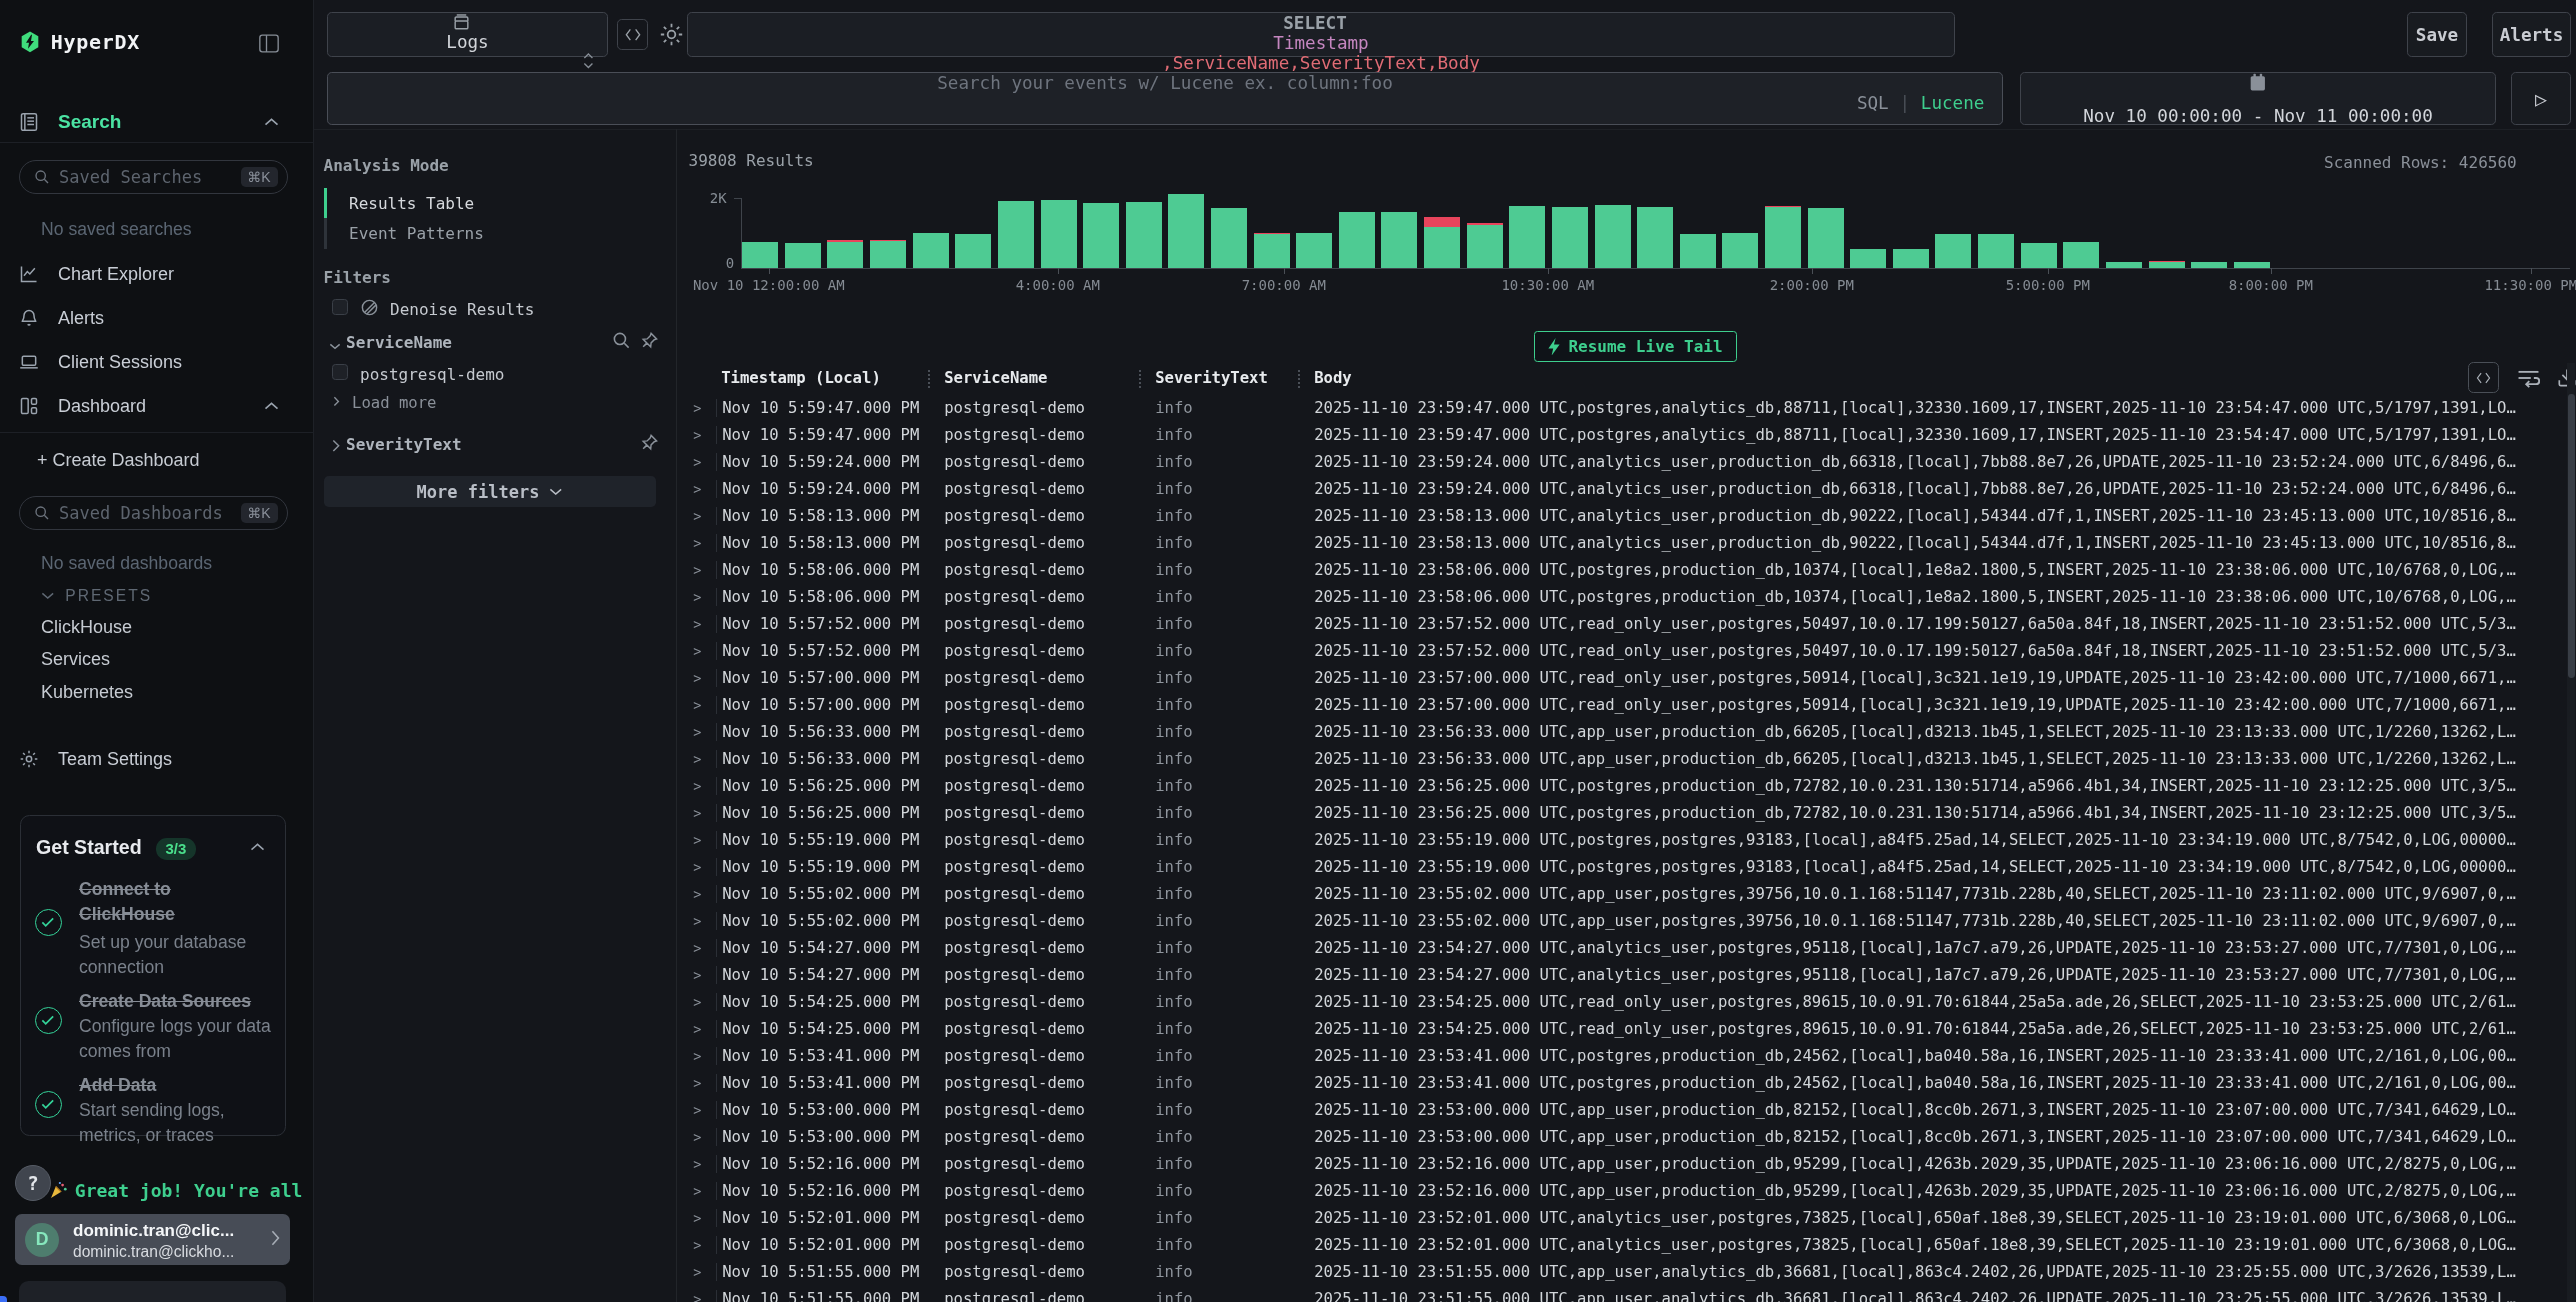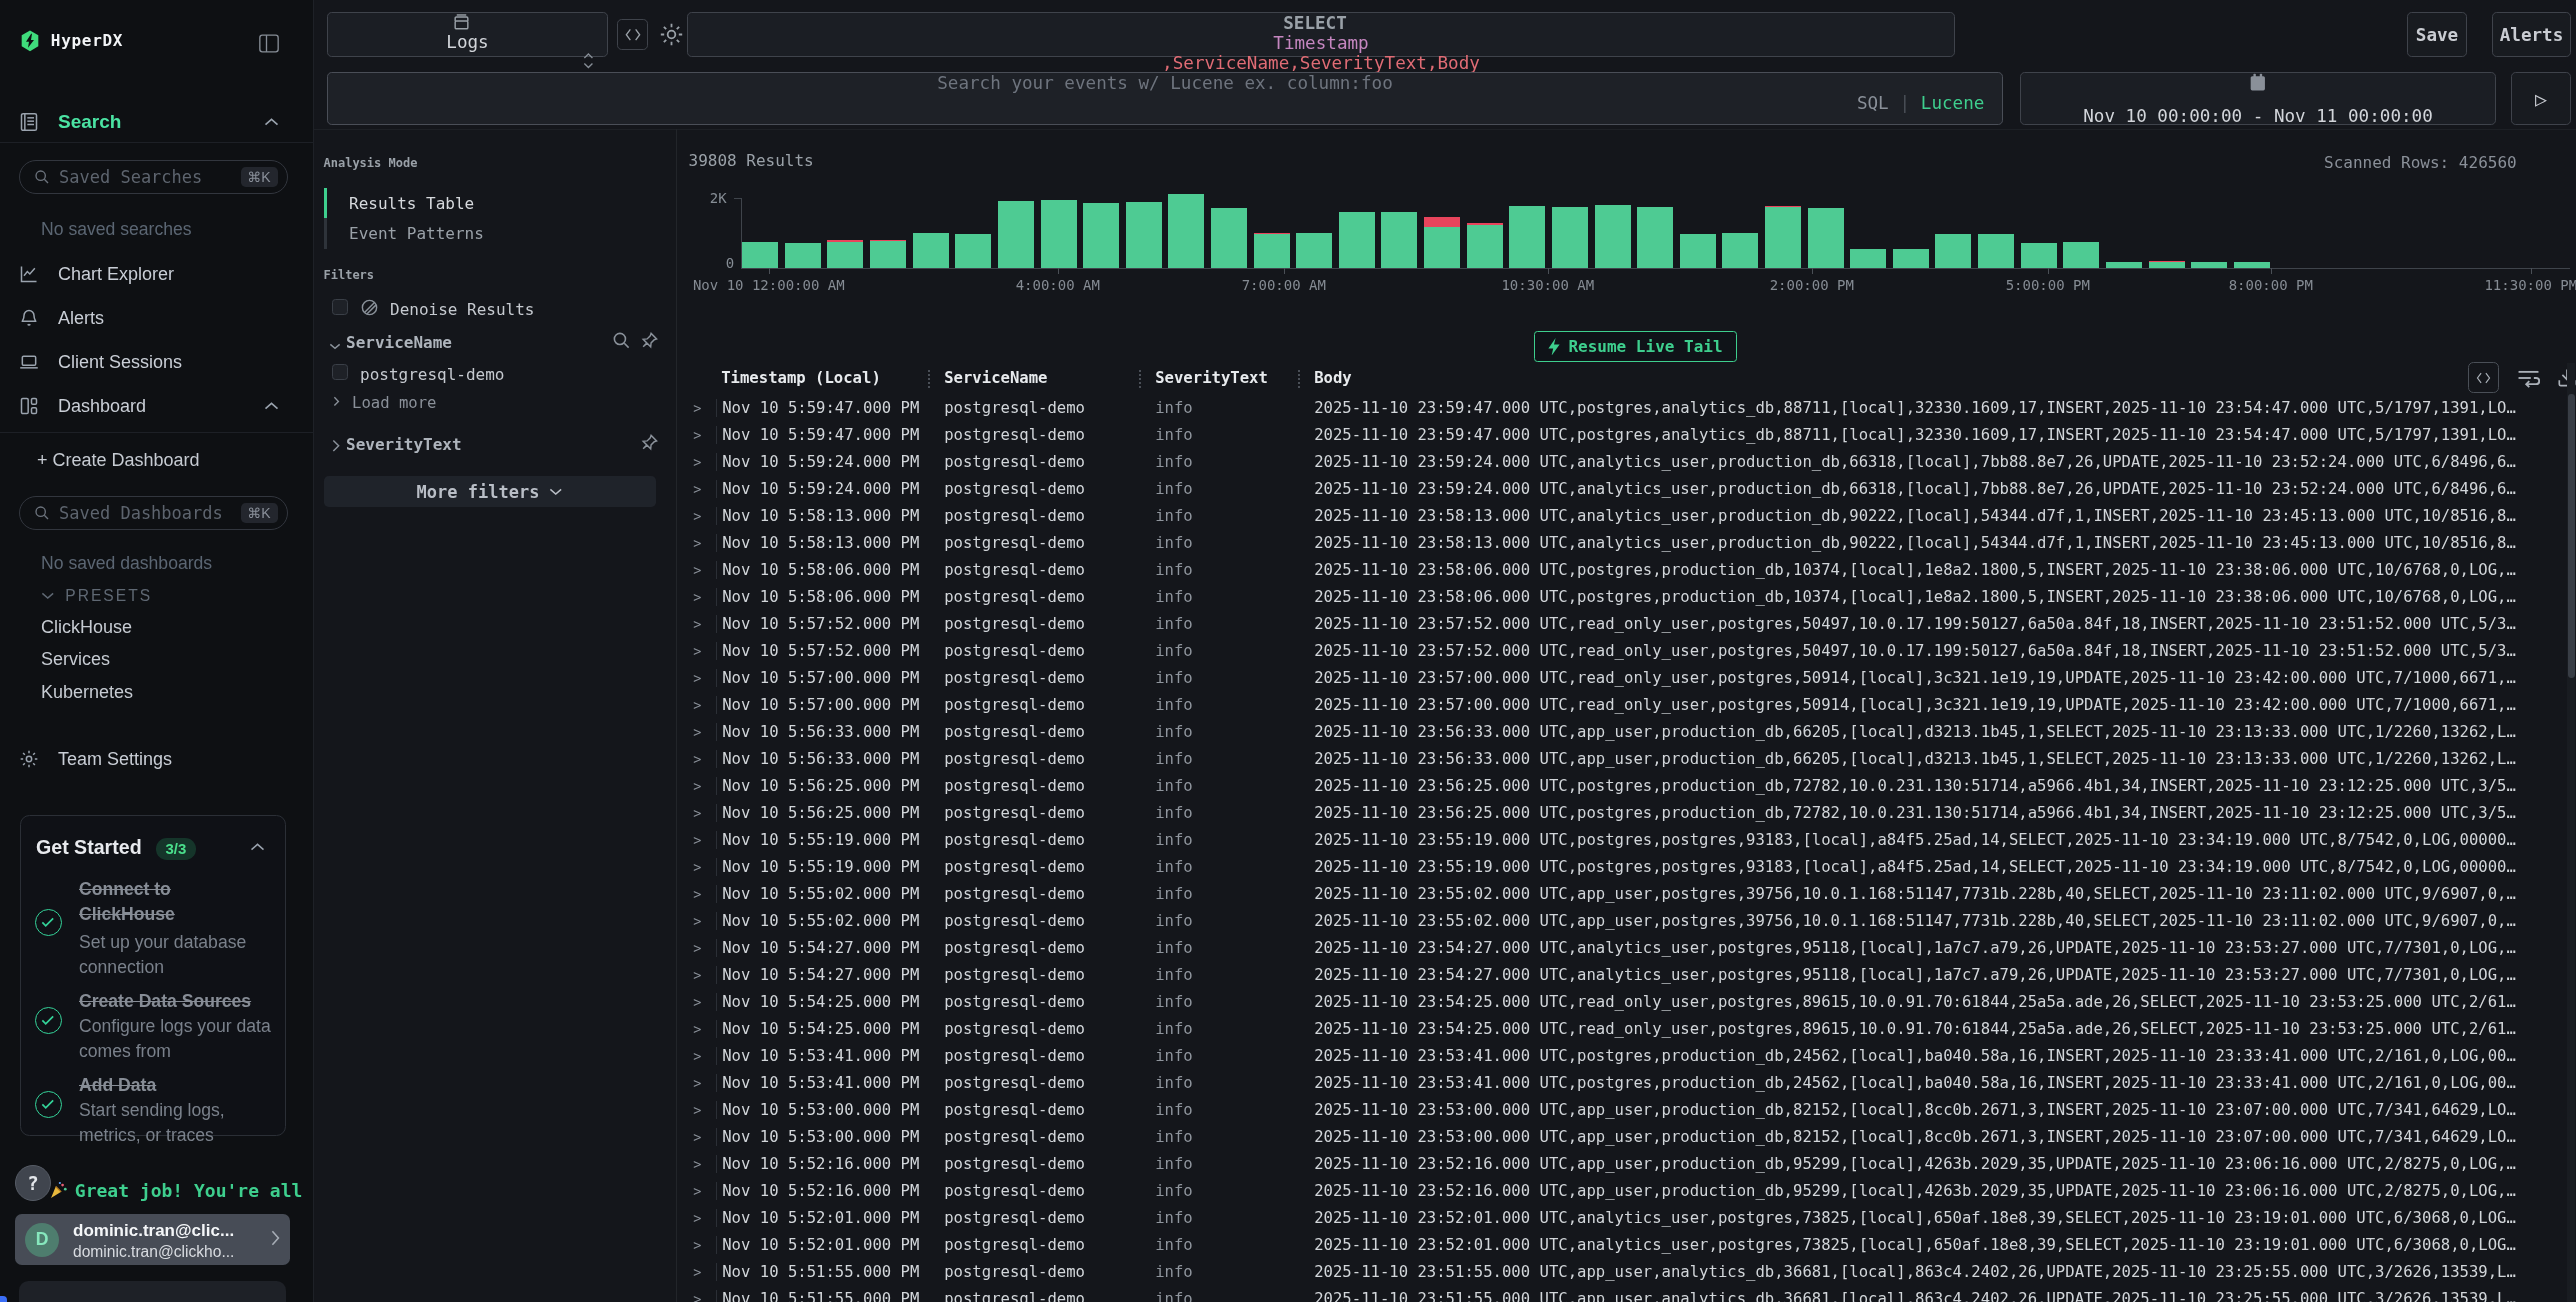--- a/index.html
+++ b/index.html
@@ -5,21 +5,21 @@
   * { margin:0; padding:0; box-sizing:border-box; }
   html,body { width:2576px; height:1303px; overflow:hidden; }
   body { background:#0e1014; font-family:"DejaVu Sans Mono",monospace; color:#d2d6da; position:relative; }
   .sans { font-family:"Liberation Sans",sans-serif; }
   .abs { position:absolute; }
   svg { display:block; }
 
   
   #sidebar { position:absolute; left:0; top:0; width:314px; height:1303px; background:#0e1013; border-right:0.7px solid #1e2127; }
   .logo-row { position:absolute; left:20px; top:30px; display:flex; align-items:center; gap:10.8px; }
-  .logo-text { font-weight:bold; font-size:16px; color:#f2f4f6; letter-spacing:0.7px; }
+  .logo-text { font-weight:bold; font-size:20px; color:#f2f4f6; letter-spacing:0.7px; }
   .collapse-btn { position:absolute; left:259px; top:34px; color:#868d96; }
   .nav-row { position:absolute; left:0; width:314px; height:30px; display:flex; align-items:center; }
   .nav-icon { position:absolute; left:19px; width:20px; color:#9aa3ae; }
   .nav-label { position:absolute; left:58px; font-size:18px; color:#c9ced6; }
   .nav-chev { position:absolute; left:264px; color:#9aa3ae; }
   .green-txt { color:#4be3a3 !important; font-weight:bold; }
   .divider { position:absolute; left:0; width:314px; border-top:0.7px solid #1d2026; }
   .pill-input { position:absolute; left:19px; width:269px; height:34px; border:1px solid #32363e; border-radius:17.6px; display:flex; align-items:center; padding:0 9.5px 0 13.5px; color:#5f6670; }
   .pill-ph { font-size:17px; color:#5d646e; margin-left:9.5px; flex:1; }
   .kbd { background:#23262d; border-radius:4.7px; padding:2px 6.8px; font-size:14px; color:#8a909a; font-family:"Liberation Sans",sans-serif; }
@@ -48,21 +48,21 @@
   #content { position:absolute; left:314px; top:0; width:2262px; height:1303px; background:#14161b; }
   .box-input { position:absolute; height:45px; background:#1b1e24; border:1px solid #3f434b; border-radius:4.7px; display:flex; align-items:center; font-size:17.6px;flex-direction:column; }
   .kw { color:#9aa1a8; font-weight:bold; margin-right:12px; }
   .purple { color:#c586c0; }
   .salmon { color:#e06c75; }
   .btn { position:absolute; height:45px; background:#181b20; border:1px solid #3f434b; border-radius:4.7px; display:flex; align-items:center; justify-content:center; font-weight:bold; font-size:17.6px; color:#c9ccd2; }
   #topbar-div { position:absolute; left:0; top:129px; width:2262px; border-top:0.7px solid #1d2025; }
 
   
   #filters { position:absolute; left:0; top:129px; width:363px; height:1174px; border-right:0.7px solid #22252a; }
-  .panel-label { position:absolute; left:9.5px; font-weight:bold; font-size:12px; color:#9aa1a8; }
+  .panel-label { position:absolute; left:9.5px; font-weight:bold; font-size:16px; color:#9aa1a8; }
   .mode-item { position:absolute; left:35px; font-size:16px; }
   .fcheck { position:absolute; width:16px; height:16px; background:#1e2127; border:1px solid #3a3f47; border-radius:3.4px; }
   .fgroup-label { position:absolute; font-weight:bold; font-size:16px; color:#aeb4bc; }
   .ficon { position:absolute; color:#8a919a; }
   #more-filters { position:absolute; left:9.5px; top:347px; width:332px; height:31px; background:#1f232a; border-radius:4.7px; display:flex; align-items:center; justify-content:center; gap:9.5px; font-weight:bold; font-size:17px; color:#b9bec6; }
 
   
   #results { position:absolute; left:363px; top:129px; width:1900px; height:1174px; }
   #results-count { position:absolute; left:11.5px; top:21.6px; font-size:16px; color:#9aa1a8; }
   #scanned { position:absolute; left:1647px; top:24px; font-size:16px; color:#8a9099; white-space:nowrap; }

